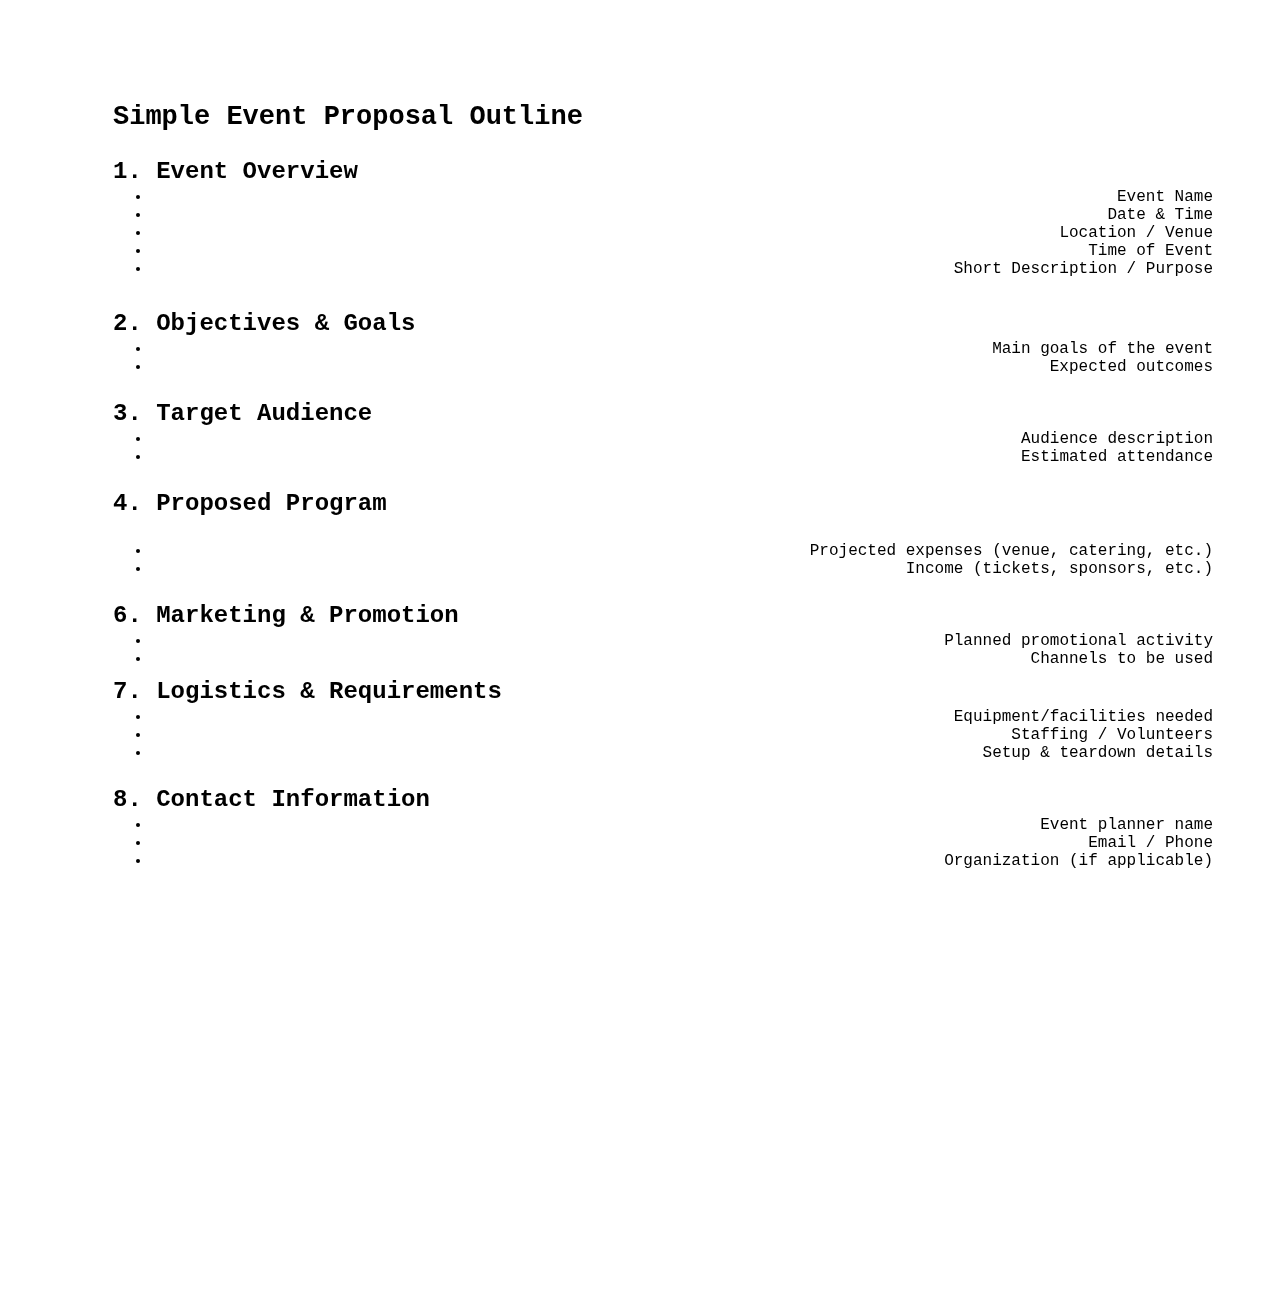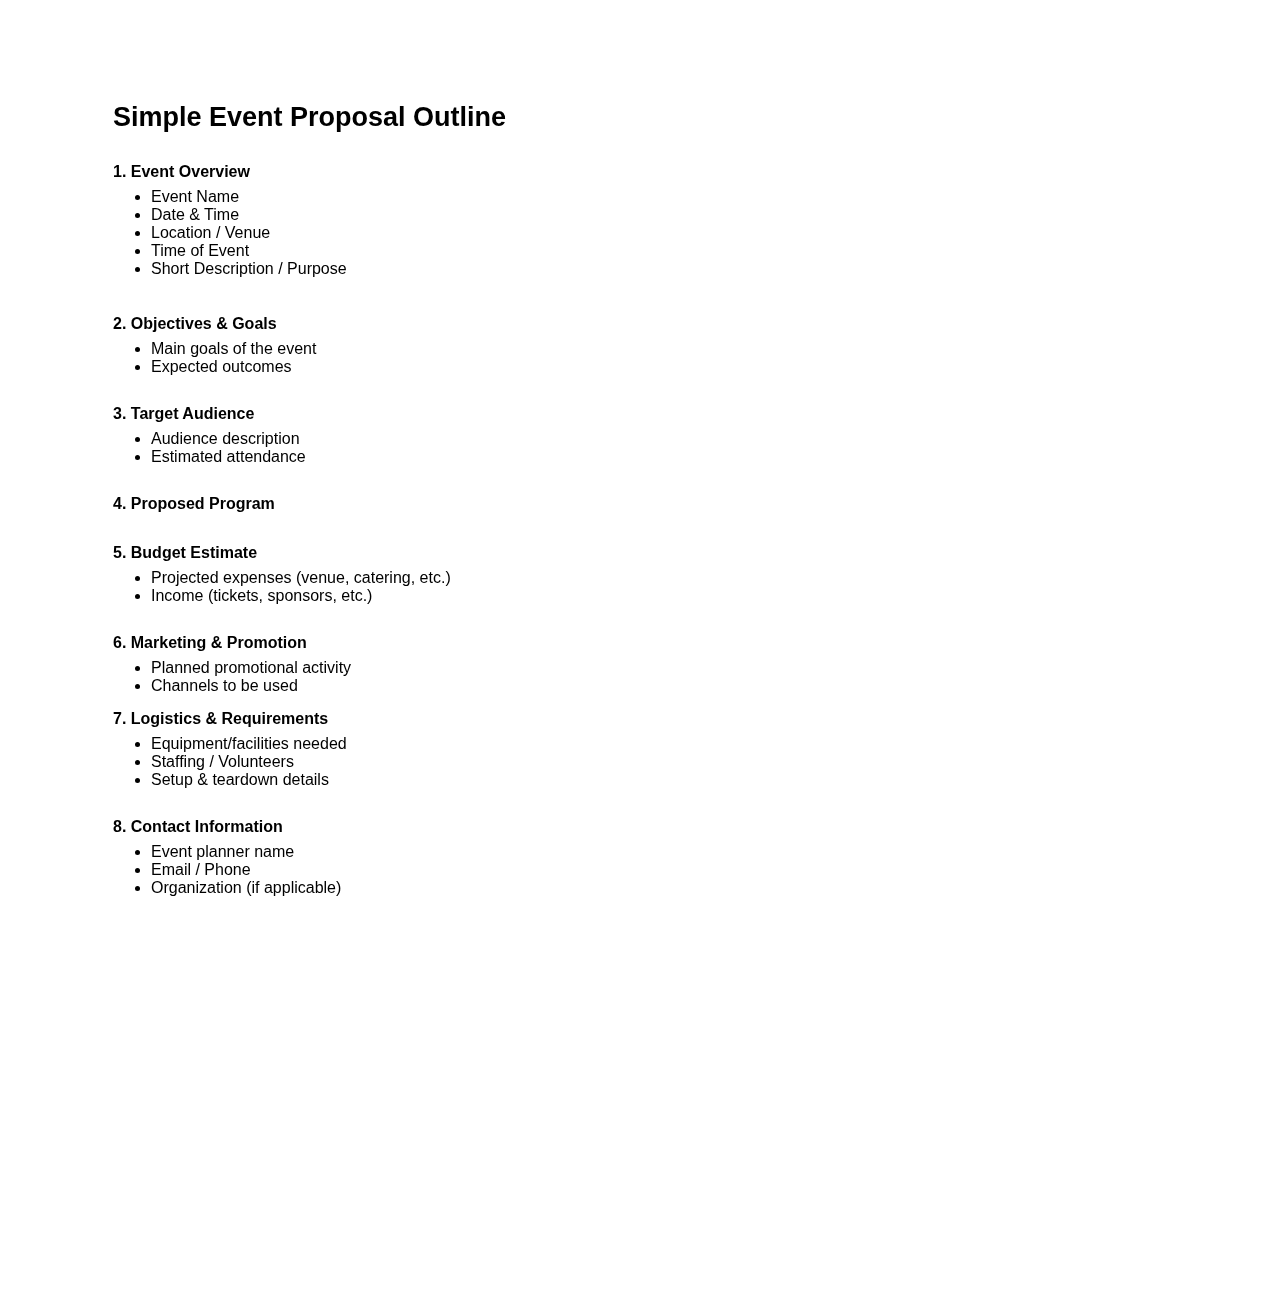--- a/index.html
+++ b/index.html
@@ -2,33 +2,34 @@
 <html><head>
   <meta charset="utf-8">
   <style>
     html, body { margin: 0; padding: 0; background: #ffffff; }
     body {
       width: 1278px; height: 1300px;
       font-family: "Liberation Sans", sans-serif;
       color: #000000;
       position: relative;
     }
-    .page { position: absolute; left: 113px; top: 100px; width: 1100px; }
+    .page { position: absolute; left: 113px; top: 100px; width: 1100px; font-family: Liberation Mono, monospace; }
     h1 {
       font-size: 27px; font-weight: bold; margin: 0;
       line-height: 34px; height: 34px;
     }
     .section { margin: 0; }
     h3 {
-      font-size: 16px; font-weight: bold; margin: 0;
+      font-size: 24px; font-weight: bold; margin: 0;
       line-height: 22px;
     }
     ul {
       margin: 5px 0 0 0; padding-left: 38px;
       list-style: disc;
+      text-align: right;
     }
     li { font-size: 16px; line-height: 18px; }
   </style>
 </head>
 <body>
 
 <div class="page">
   <h1>Simple Event Proposal Outline</h1>
 
   <div class="section" style="margin-top:27px">
@@ -56,21 +57,20 @@
       <li>Audience description</li>
       <li>Estimated attendance</li>
     </ul>
   </div>
 
   <div class="section" style="margin-top:27px">
     <h3>4. Proposed Program</h3>
   </div>
 
   <div class="section" style="margin-top:27px">
-    <h3>5. Budget Estimate</h3>
     <ul>
       <li>Projected expenses (venue, catering, etc.)</li>
       <li>Income (tickets, sponsors, etc.)</li>
     </ul>
   </div>
 
   <div class="section" style="margin-top:27px">
     <h3>6. Marketing &amp; Promotion</h3>
     <ul>
       <li>Planned promotional activity</li>

